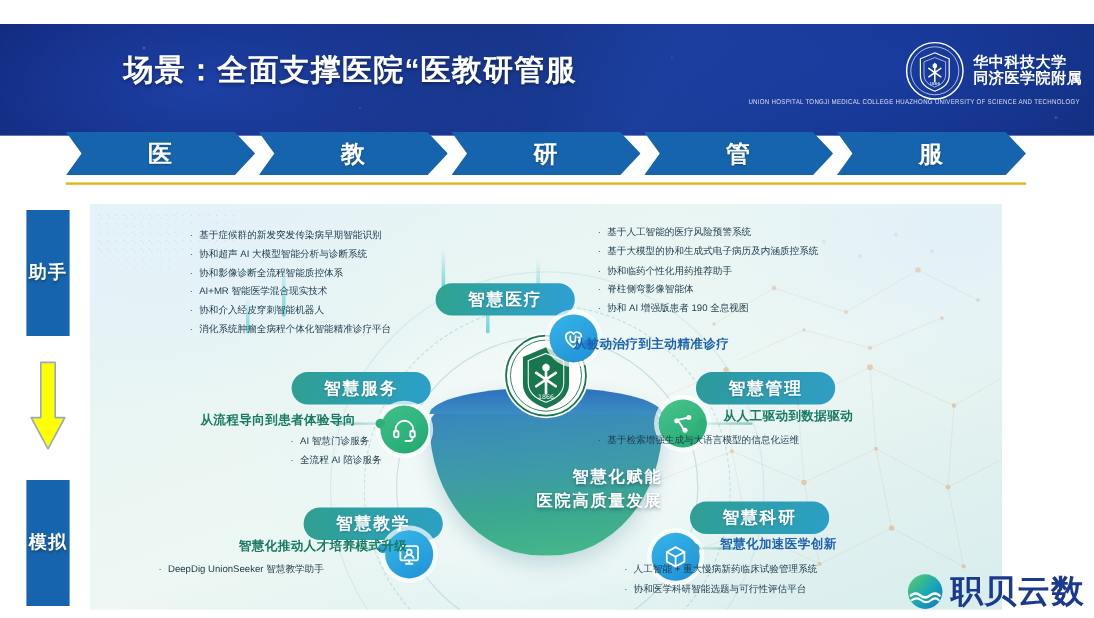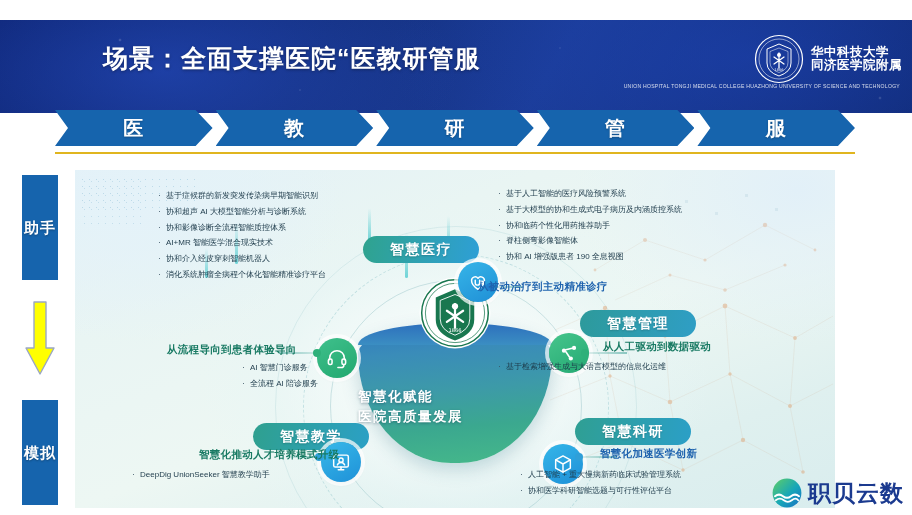--- a/index.html
+++ b/index.html
@@ -166,33 +166,32 @@
     background:linear-gradient(175deg,#2f78c0 0%,#3a8cb9 22%,#3d9aa8 48%,#3ba88f 72%,#46b98a 100%);
     border-radius:50% 50% 48% 48% / 22% 22% 78% 78%;
     box-shadow:0 6px 18px rgba(40,110,130,.25);
   }
   .bowl:before{
     content:"";position:absolute;left:0;top:0;width:100%;height:22px;
     background:linear-gradient(180deg,#2d6fbd,#3b8ec2);
     border-radius:50%/100% 100% 0 0;
   }
   .hub-text{
-    position:absolute;left:38px;top:118px;width:194px;text-align:left;
+    position:absolute;left:38px;top:118px;width:194px;text-align:right;
     color:#fff;font-size:13.5px;font-weight:bold;line-height:1.48;letter-spacing:1.5px;
     text-shadow:0 1px 3px rgba(0,40,60,.4);
-    font-family:Liberation Mono, monospace;
   }
   .hub-crest{position:absolute;left:98px;top:6px;width:74px;height:74px;}
   
   .lightbar{position:absolute;width:2.5px;border-radius:2px;background:linear-gradient(180deg,rgba(70,190,200,.0),rgba(70,200,205,.75));}
 
   
   .watermark{position:absolute;right:8px;bottom:6px;display:flex;align-items:center;z-index:9;}
   .wm-icon{width:32px;height:32px;flex:0 0 auto;}
-  .wm-text{margin-left:5px;font-size:23px;font-weight:bold;color:#1b3a8f;letter-spacing:1px;line-height:1;}
+  .wm-text{margin-left:5px;font-size:27px;font-weight:bold;color:#1b3a8f;letter-spacing:1px;line-height:1;}
 </style>
 </head>
 <body>
 
 <div id="slide">
 
   <div class="header">
     <div class="header-title">场景：全面支撑医院“医教研管服</div>
 
     <div class="hdr-logo">
@@ -382,20 +381,23 @@
       <div class="bi">
           <span class="dot">·</span>
           <span>脊柱侧弯影像智能体</span>
         </div>
       <div class="bi">
           <span class="dot">·</span>
           <span>协和 AI 增强版患者 190 全息视图</span>
         </div>
     </div>
 
+    <div class="pill pill-svc">
+      <span>智慧服务</span>
+    </div>
     <div class="icircle ic-svc">
       <svg viewBox="0 0 24 24" fill="none" stroke="#ffffff" stroke-width="1.7" stroke-linecap="round" stroke-linejoin="round">
         <path d="M4 14v-2a8 8 0 0 1 16 0v2"></path>
         <rect x="2.6" y="13" width="4" height="6" rx="1.6"></rect>
         <rect x="17.4" y="13" width="4" height="6" rx="1.6"></rect>
         <path d="M19.4 19v.8a2.6 2.6 0 0 1-2.6 2.6H13"></path>
       </svg>
     </div>
     <div class="conn" style="left:204px;top:182px;width:40px;transform:scaleX(-1);"></div>
     <div class="knob" style="left:238px;top:179px;background:#2fb07a;"></div>

